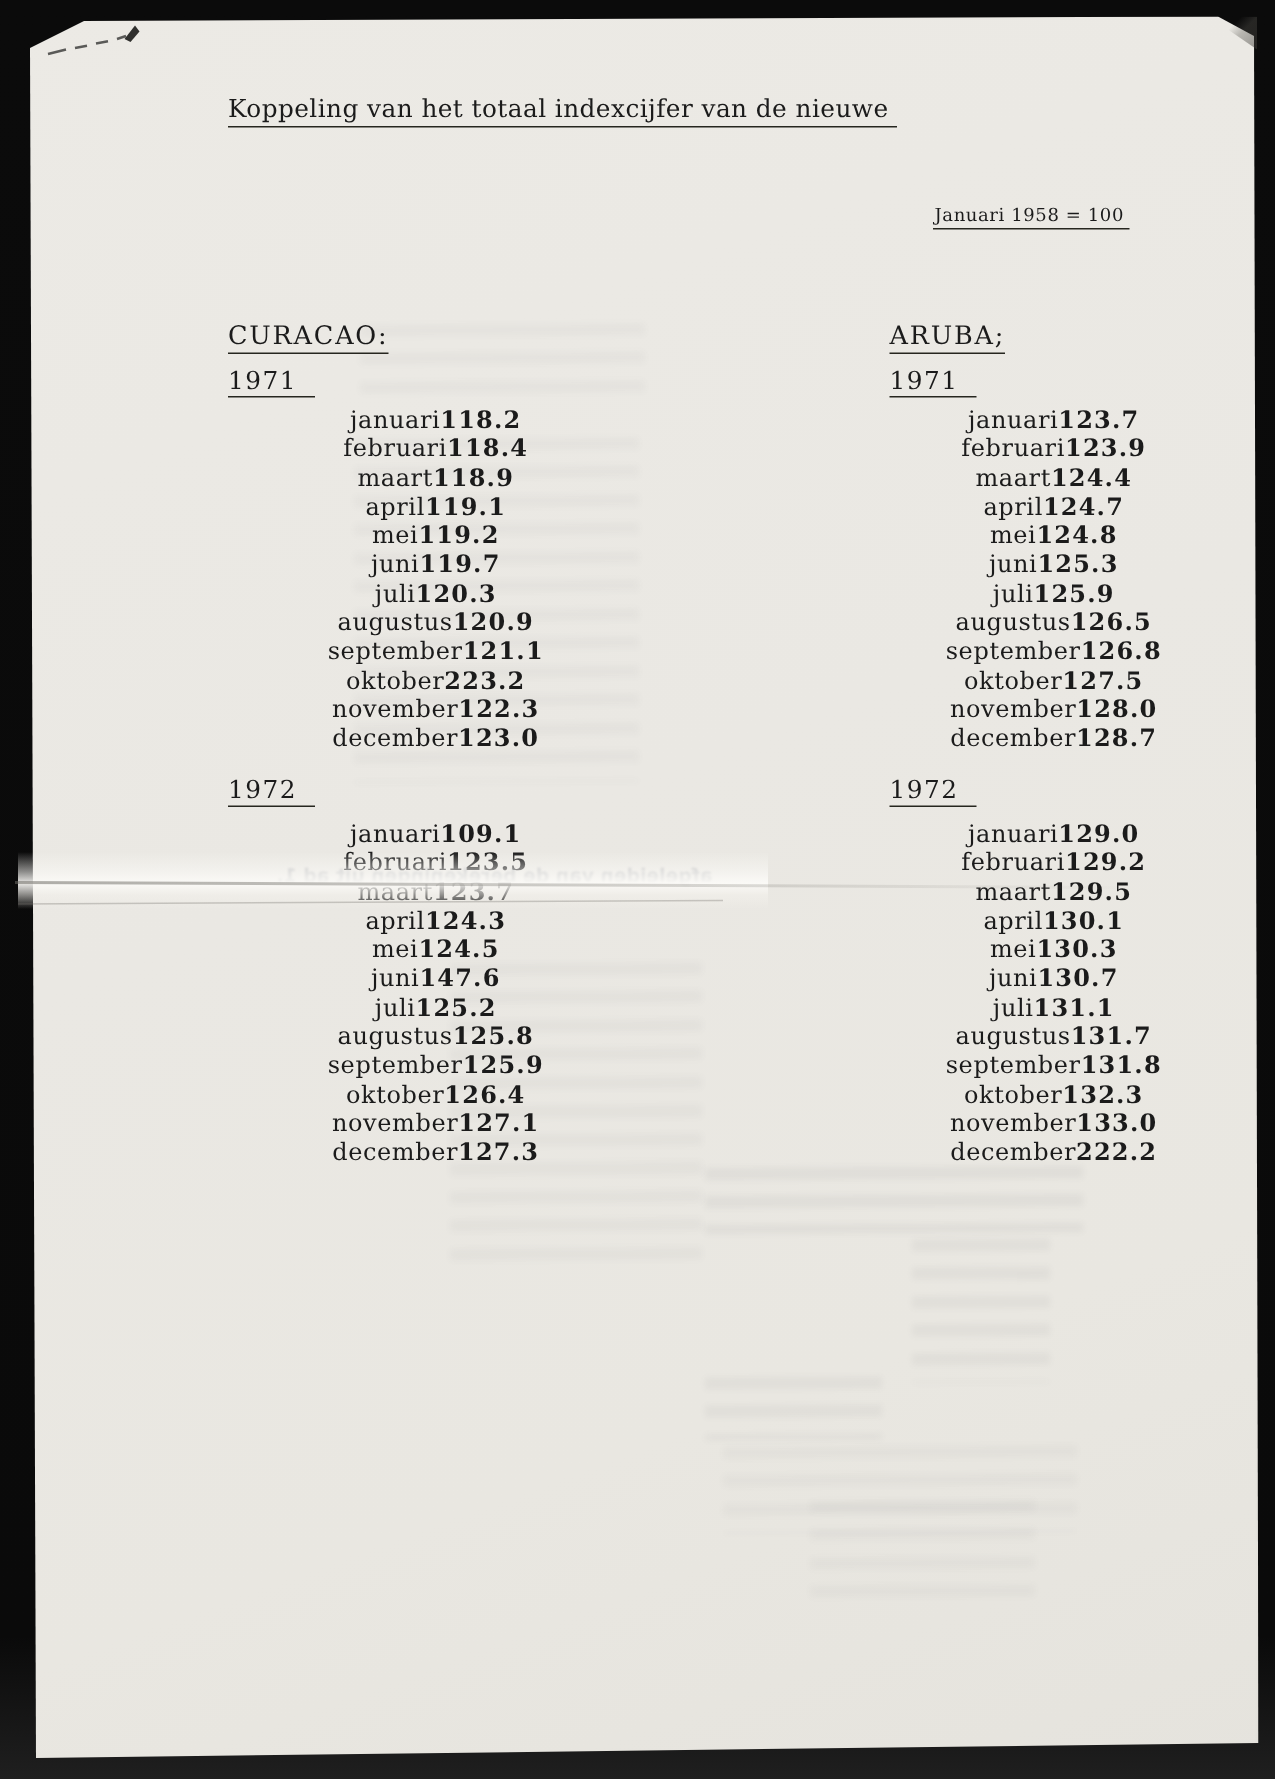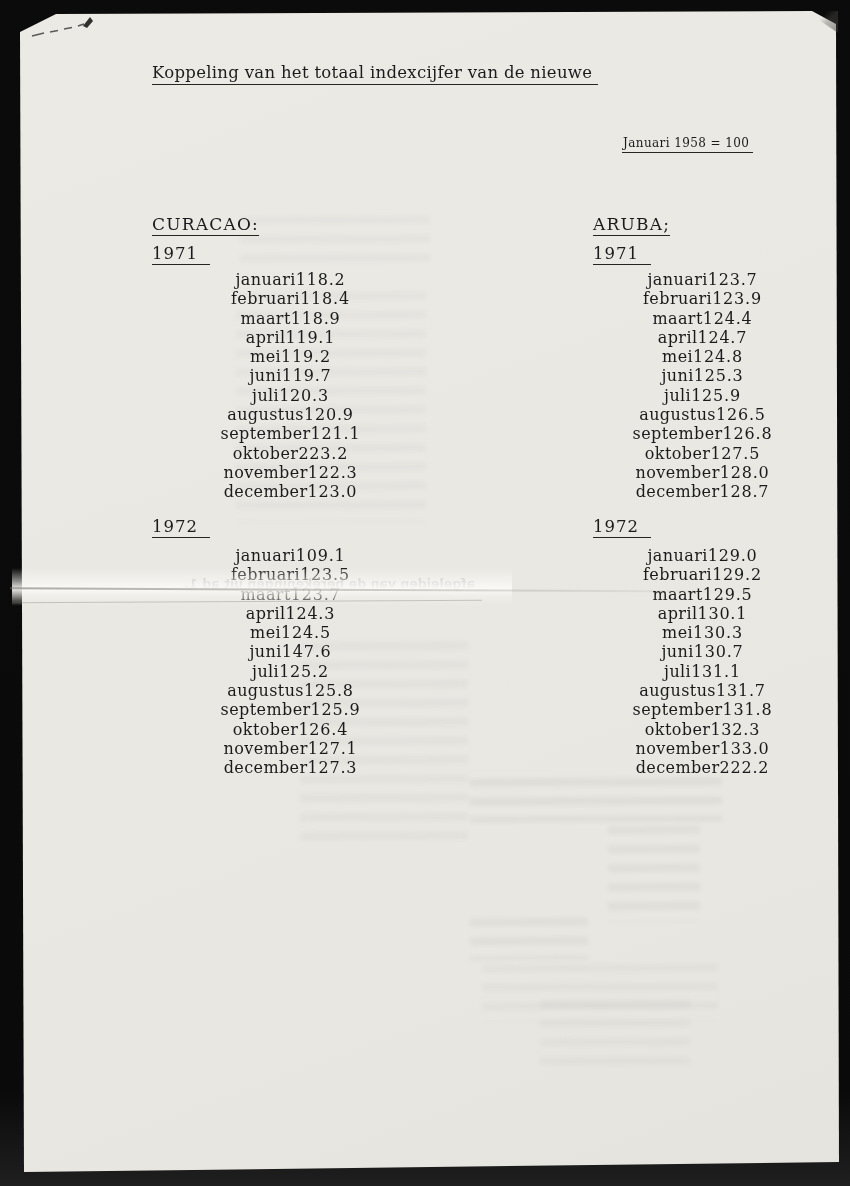--- a/index.html
+++ b/index.html
@@ -33,21 +33,21 @@
   .region span{display:inline-block;border-bottom:1.6px solid #26261f;padding-bottom:1px;}
   .yearhdr{position:absolute;font-size:16.5px;letter-spacing:1px;}
   .yearhdr span{display:inline-block;border-bottom:1.5px solid #26261f;padding:0 12px 1px 0;text-align:right;}
   .y1971{top:244px;}
   .y1972{top:517px;}
   .rows{position:absolute;left:0;right:0;}
   .rows-1971{top:270px;}
   .rows-1972{top:546px;}
   .row{display:flex;justify-content:center;height:19.3px;font-size:16px;}
   .row .m{letter-spacing:.4px;}
-  .row .v{letter-spacing:.8px;}
+  .row .v{letter-spacing:.8px;font-weight:bold;}
   
   .ghost{
     position:absolute;
     background:repeating-linear-gradient(to bottom,rgba(80,82,90,.7) 0 8px,rgba(0,0,0,0) 8px 19px);
     filter:blur(2px);transform:skewY(-.3deg);pointer-events:none;
   }
   
   .crease-band{
     position:absolute;left:12px;top:568px;width:500px;height:38px;
     background:linear-gradient(to bottom,rgba(250,249,246,0) 0%,rgba(251,250,247,.55) 35%,

